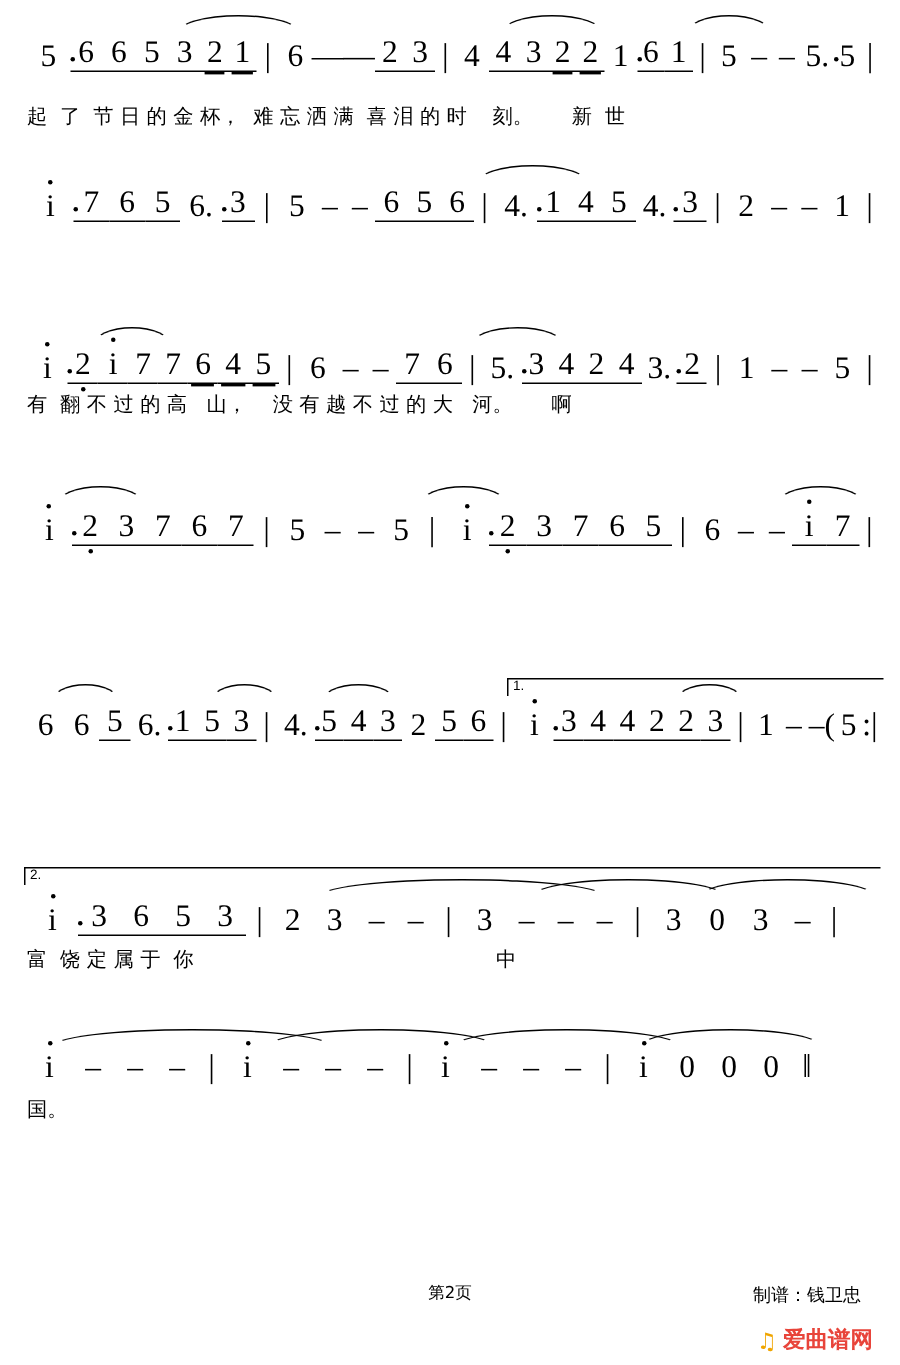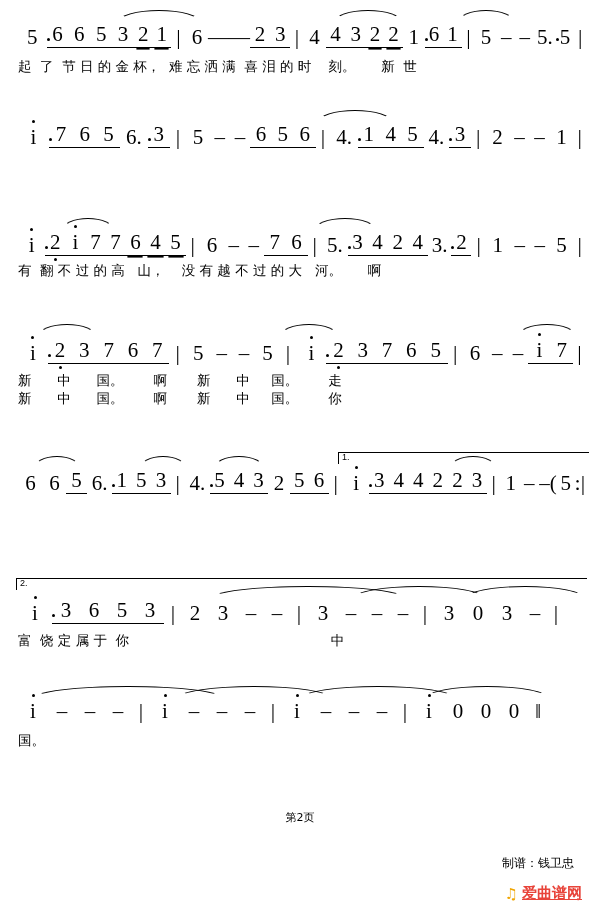--- a/index.html
+++ b/index.html
@@ -21,21 +21,21 @@
     white-space:pre;
     line-height:1;
   }
   .lyr{
     display:flex;
     font-family:"DejaVu Sans", sans-serif;
     font-size:13.5px;
     white-space:pre;
     line-height:1;
   }
-  .lyr2{margin-top:4px;}
+  .lyr2{margin-top:16px;}
 
   .nrow{position:absolute;left:18px;right:14px;}
   .lrow{position:absolute;left:18px;right:14px;}
 
   
   .c{display:inline-block;text-align:center;position:relative;}
   .bar{display:inline-block;text-align:center;position:relative;font-size:22px;}
   .dotr{position:relative;}
   .dotr:after{
     content:"";position:absolute;right:-3px;top:50%;
@@ -86,21 +86,21 @@
     position:absolute;right:26px;
     font-family:"DejaVu Sans", sans-serif;font-size:12px;color:#000;
   }
   .watermark{
     position:absolute;right:18px;
     font-family:"DejaVu Sans", sans-serif;font-size:15px;
     color:#e8443a;font-weight:bold;
     display:flex;align-items:center;gap:4px;
   }
   .wm-icon{color:#f0a500;font-size:15px;}
-  .wm-text{color:#e8443a;text-decoration:underline;}
+  .wm-text{color:#e8443a;}
 </style>
 </head>
 <body>
 
 <div class="sheet">
 
   <div class="nrow" style="top:24px;">
     <div class="notes">
       <span class="c dotr" style="width:34px;">5</span>
       <span class="c b1" style="width:26px;">6</span>
@@ -237,24 +237,20 @@
       <span class="c" style="width:22px;">–</span>
       <span class="c" style="width:22px;">–</span>
       <span class="c b1 od" style="width:24px;">i</span>
       <span class="c b1" style="width:24px;">7</span>
       <span class="bar" style="width:14px;">|</span>
     </div>
     <div class="slur" style="left:20px;top:-16px;width:56px;"></div>
     <div class="slur" style="left:262px;top:-16px;width:56px;"></div>
     <div class="slur" style="left:500px;top:-16px;width:56px;"></div>
   </div>
-  <div class="lrow" style="top:374px;">
-    <div class="lyr">新      中      国。       啊       新      中     国。       走</div>
-    <div class="lyr lyr2">新      中      国。       啊       新      中     国。       你</div>
-  </div>
 
   <div class="volta" style="left:338px;top:452px;width:250px;">
     <span>1.</span>
   </div>
   <div class="nrow" style="top:470px;">
     <div class="notes">
       <span class="c" style="width:28px;">6</span>
       <span class="c" style="width:26px;">6</span>
       <span class="c b1" style="width:24px;">5</span>
       <span class="c dotr" style="width:28px;">6.</span>
@@ -350,20 +346,20 @@
     </div>
     <div class="slur" style="left:16px;top:-14px;width:186px;"></div>
     <div class="slur" style="left:160px;top:-14px;width:150px;"></div>
     <div class="slur" style="left:284px;top:-14px;width:150px;"></div>
     <div class="slur" style="left:408px;top:-14px;width:120px;"></div>
   </div>
   <div class="lrow" style="top:734px;">
     <div class="lyr">国。</div>
   </div>
 
-  <div class="page-no" style="top:810px;">第2页</div>
+  <div class="page-no" style="top:854px;">第2页</div>
   <div class="credit" style="top:855px;">制谱：钱卫忠</div>
   <div class="watermark" style="top:884px;">
     <span class="wm-icon">♫</span>
     <span class="wm-text">爱曲谱网</span>
   </div>
 
 </div>
 
 </body></html>

